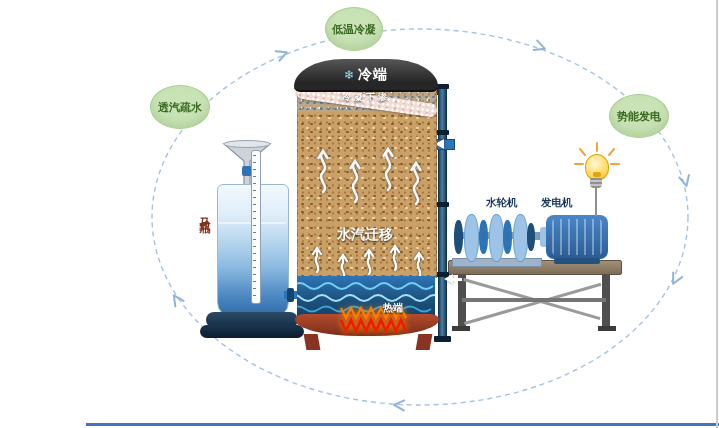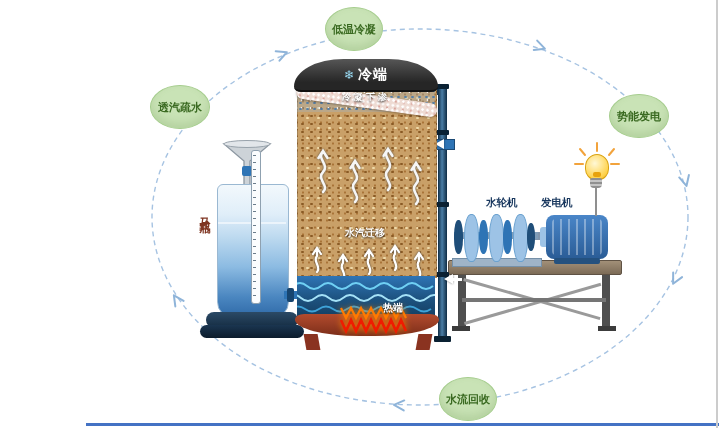--- a/index.html
+++ b/index.html
@@ -185,40 +185,36 @@
       <path d="M3,6 L8,16 L13,6 L18,16 L23,6 L28,16 L33,6 L38,16 L43,6 L48,16 L53,6 L58,16 L63,6 L68,16" fill="none" stroke="#ff7a00" stroke-width="2.2"></path>
       <path d="M3,18 L8,29 L13,18 L18,29 L23,18 L28,29 L33,18 L38,29 L43,18 L48,29 L53,18 L58,29 L63,18 L68,29" fill="none" stroke="#ef1c00" stroke-width="2.6"></path>
     </svg>
 
     <div class="abs" style="left:4px;top:4px;width:144px;height:31px;border-radius:72px 72px 10px 10px / 40px 40px 8px 8px;background:linear-gradient(180deg,#565656,#262626 75%);border-bottom:2px solid #111;display:flex;align-items:center;justify-content:center;gap:4px">
       <span style="color:#9adcf5;font-size:12px">❄</span>
       <span style="color:#fff;font-weight:700;font-size:14px;letter-spacing:1px">冷端</span>
     </div>
 
     <div class="whlabel" style="left:7px;top:36px;width:138px;text-align:center;font-size:9px;letter-spacing:3px">冷凝下渗</div>
-    <div class="whlabel" style="left:7px;top:171px;width:136px;text-align:center;font-size:10px">水汽迁移</div>
+    <div class="whlabel" style="left:7px;top:171px;width:136px;text-align:center;font-size:14px">水汽迁移</div>
     <div class="whlabel" style="left:93px;top:246px;font-size:10px">热端</div>
   </div>
 
   <div class="eqlabel" style="left:486px;top:196px">水轮机</div>
   <div class="eqlabel" style="left:541px;top:196px">发电机</div>
 
   <div class="node" style="left:325px;top:7px;width:56px;height:42px">
     <span>低温</span>
     <span>冷凝</span>
   </div>
   <div class="node" style="left:150px;top:85px;width:58px;height:42px">
     <span>透汽</span>
     <span>疏水</span>
   </div>
   <div class="node" style="left:609px;top:94px;width:58px;height:42px">
     <span>势能</span>
     <span>发电</span>
   </div>
-  <div class="node" style="left:439px;top:377px;width:56px;height:42px">
-    <span>水流</span>
-    <span>回收</span>
-  </div>
 
   <div class="abs" style="left:86px;top:423px;width:633px;height:3px;background:#4472c4"></div>
   <div class="abs" style="left:716px;top:0;width:2px;height:428px;background:#cccccc"></div>
 
 </div>
 
 </body></html>

